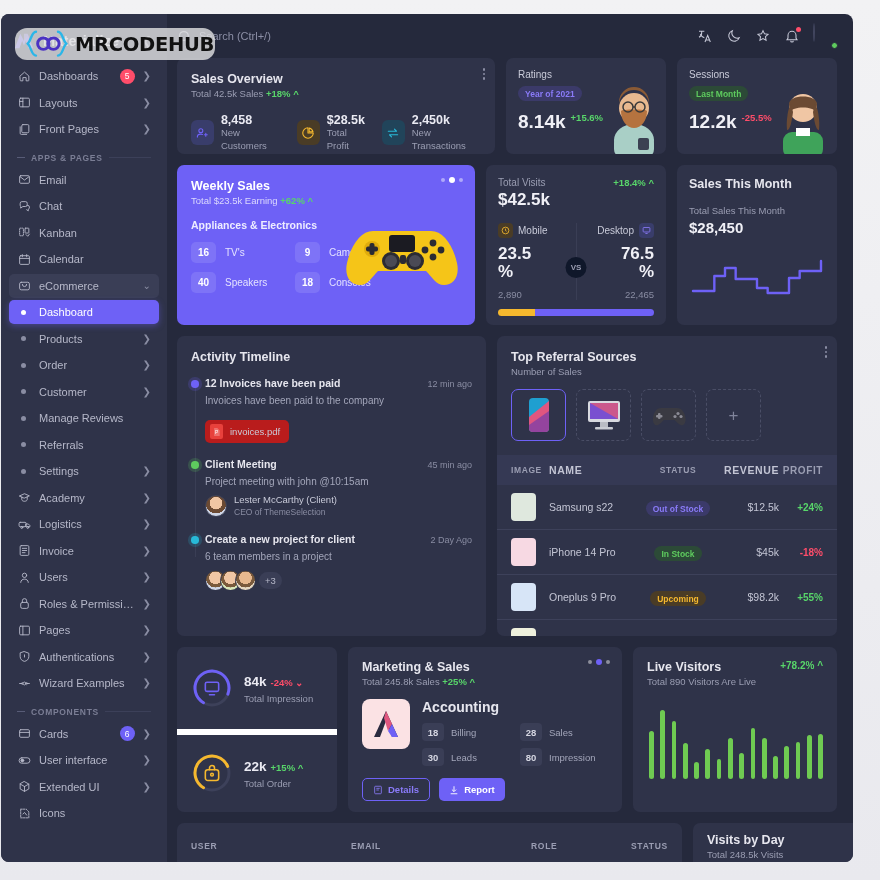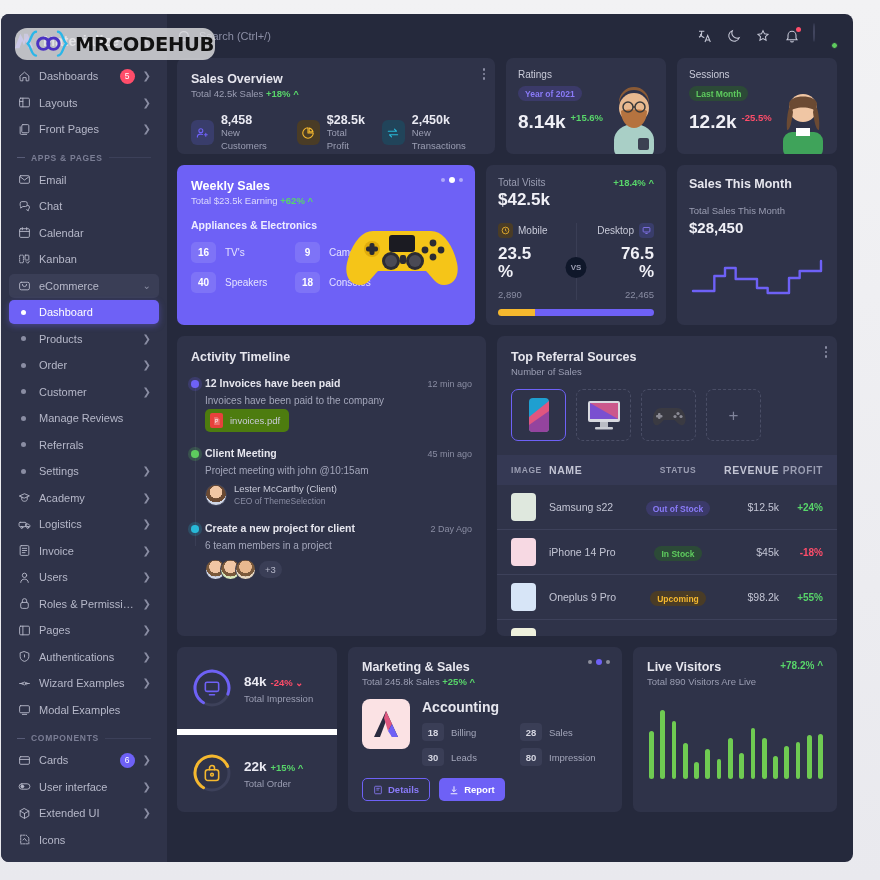--- a/index.html
+++ b/index.html
@@ -155,21 +155,21 @@
   
   .timeline { flex:1 1 auto; height:300px; padding:14px; }
   .tl { margin-top:13px; position:relative; padding-left:14px;}
   .tl:before { content:""; position:absolute; left:3.5px; top:4px; bottom:34px; width:1px; background:#45496180;}
   .tli { position:relative; margin-bottom:15px;}
   .tli .bullet { position:absolute; left:-14px; top:3px; width:7.5px;height:7.5px;border-radius:50%;}
   .tli .th { display:flex; align-items:baseline; }
   .tli .tt { color:#e6e6ee; font-size:10.5px; font-weight:700; flex:1 1 auto;}
   .tli .tm { color:#8a8da3; font-size:9px;}
   .tli .td { color:#a3a6ba; font-size:10px; margin-top:6px;}
-  .file-chip { display:inline-flex; align-items:center; gap:7px; background:#4d7c0f; border-radius:5px; padding:4px 9px 4px 5px; margin-top:3px;}
+  .file-chip { display:inline-flex; align-items:center; gap:7px; background:#b91c1c; border-radius:5px; padding:4px 9px 4px 5px; margin-top:14px;}
   .file-ico { width:13px;height:15px;border-radius:2px;background:#e8413c; display:flex;align-items:center;justify-content:center;}
   .file-name { color:#c9cbd9; font-size:9.5px;}
   .person-row { display:flex; align-items:center; gap:7px; margin-top:7px;}
   .pa { width:22px;height:22px;border-radius:50%; border:1.5px solid #3f4359; background: radial-gradient(circle at 50% 36%, #f0c6a4 0 38%, #6b4a33 39% 62%, #cfd6e6 63% 100%); }
   .pn { color:#c9cbd9; font-size:9.5px; line-height:1.35;}
   .pr { color:#8a8da3; font-size:8.5px; line-height:1.35;}
   .stack { display:flex; align-items:center; margin-top:8px;}
   .stack .sa { width:21px;height:21px;border-radius:50%; border:1.5px solid #2f3349; margin-left:-6px;}
   .stack .sa:first-child{margin-left:0;}
   .stack .more { margin-left:3px; color:#b6b8c9; font-size:9.5px; background:#3a3e56; border-radius:10px; padding:3px 6px;}
@@ -307,35 +307,35 @@
               <svg viewBox="0 0 24 24" fill="none" stroke="currentColor" stroke-width="1.7" stroke-linejoin="round" stroke-linecap="round">
                 <path d="M4 6a3 3 0 0 1 3-3h7a3 3 0 0 1 3 3v3a3 3 0 0 1-3 3H9l-4 3V12a3 3 0 0 1-1-2z"></path>
                 <path d="M17 10h1a3 3 0 0 1 3 3v2a3 3 0 0 1-2 2v3l-3-2"></path>
               </svg>
             </span>
             <span class="lbl">Chat</span>
           </div>
           <div class="nav-item">
             <span class="ico">
               <svg viewBox="0 0 24 24" fill="none" stroke="currentColor" stroke-width="1.7" stroke-linejoin="round" stroke-linecap="round">
-                <rect x="3" y="5" width="18" height="16" rx="2"></rect>
-                <path d="M3 10h18M8 3v4M16 3v4"></path>
-              </svg>
-            </span>
-            <span class="lbl">Calendar</span>
-          </div>
-          <div class="nav-item">
-            <span class="ico">
-              <svg viewBox="0 0 24 24" fill="none" stroke="currentColor" stroke-width="1.7" stroke-linejoin="round" stroke-linecap="round">
                 <rect x="3" y="4" width="7" height="14" rx="1" stroke-dasharray="2 2"></rect>
                 <rect x="13" y="4" width="7" height="9" rx="1"></rect>
                 <path d="M15 16l3 3 3-4"></path>
               </svg>
             </span>
             <span class="lbl">Kanban</span>
+          </div>
+          <div class="nav-item">
+            <span class="ico">
+              <svg viewBox="0 0 24 24" fill="none" stroke="currentColor" stroke-width="1.7" stroke-linejoin="round" stroke-linecap="round">
+                <rect x="3" y="5" width="18" height="16" rx="2"></rect>
+                <path d="M3 10h18M8 3v4M16 3v4"></path>
+              </svg>
+            </span>
+            <span class="lbl">Calendar</span>
           </div>
           <div class="nav-item open">
             <span class="ico">
               <svg viewBox="0 0 24 24" fill="none" stroke="currentColor" stroke-width="1.7" stroke-linejoin="round" stroke-linecap="round">
                 <rect x="3" y="6" width="18" height="14" rx="3"></rect>
                 <path d="M8 10a4 4 0 0 0 8 0"></path>
               </svg>
             </span>
             <span class="lbl">eCommerce</span>
             <span class="chev">⌄</span>
@@ -447,29 +447,20 @@
           <div class="nav-item">
             <span class="ico">
               <svg viewBox="0 0 24 24" fill="none" stroke="currentColor" stroke-width="1.7" stroke-linejoin="round" stroke-linecap="round">
                 <path d="M3 12h5M16 12h5"></path>
                 <circle cx="12" cy="12" r="2.6"></circle>
                 <path d="M8 10l-2 2 2 2M16 10l2 2-2 2"></path>
               </svg>
             </span>
             <span class="lbl">Wizard Examples</span>
             <span class="chev">❯</span>
-          </div>
-          <div class="nav-item">
-            <span class="ico">
-              <svg viewBox="0 0 24 24" fill="none" stroke="currentColor" stroke-width="1.7" stroke-linejoin="round" stroke-linecap="round">
-                <rect x="3" y="5" width="18" height="13" rx="2"></rect>
-                <path d="M8 21h8"></path>
-              </svg>
-            </span>
-            <span class="lbl">Modal Examples</span>
           </div>
           <div class="sec-head">
             <span class="dash"></span>
             <span>COMPONENTS</span>
             <span class="line"></span>
           </div>
           <div class="nav-item">
             <span class="ico">
               <svg viewBox="0 0 24 24" fill="none" stroke="currentColor" stroke-width="1.7" stroke-linejoin="round" stroke-linecap="round">
                 <rect x="3" y="5" width="18" height="14" rx="2"></rect>
@@ -1009,20 +1000,33 @@
                 <span style="height: 40.6px; background: rgb(111, 203, 82);"></span>
                 <span style="height: 23.4px; background: rgb(111, 203, 82);"></span>
                 <span style="height: 32.8px; background: rgb(111, 203, 82);"></span>
                 <span style="height: 37.4px; background: rgb(111, 203, 82);"></span>
                 <span style="height: 43.7px; background: rgb(111, 203, 82);"></span>
                 <span style="height: 45.2px; background: rgb(111, 203, 82);"></span>
               </div>
           </div>
         </div>
 
+        <div class="bot">
+          <div class="bot-left">
+            <span class="bh" style="width:160px">USER</span>
+            <span class="bh" style="width:180px">EMAIL</span>
+            <span class="bh" style="width:100px">ROLE</span>
+            <span class="bh">STATUS</span>
+          </div>
+          <div class="bot-right">
+
+            <div class="card-title">Visits by Day</div>
+            <div class="card-sub">Total 248.5k Visits</div>
+          </div>
+        </div>
 
       </div>
     </section>
 
     <div class="watermark">
       <span class="wm-logo">
         <svg viewBox="0 0 48 32">
           <path d="M12 3c-5 0-5 9-9 13 4 4 4 13 9 13" fill="none" stroke="#2bb6e8" stroke-width="2.6" stroke-linecap="round"></path>
           <path d="M36 3c5 0 5 9 9 13-4 4-4 13-9 13" fill="none" stroke="#2bb6e8" stroke-width="2.6" stroke-linecap="round"></path>
           <circle cx="20" cy="16" r="6.2" fill="none" stroke="#4b32c3" stroke-width="3.2"></circle>

